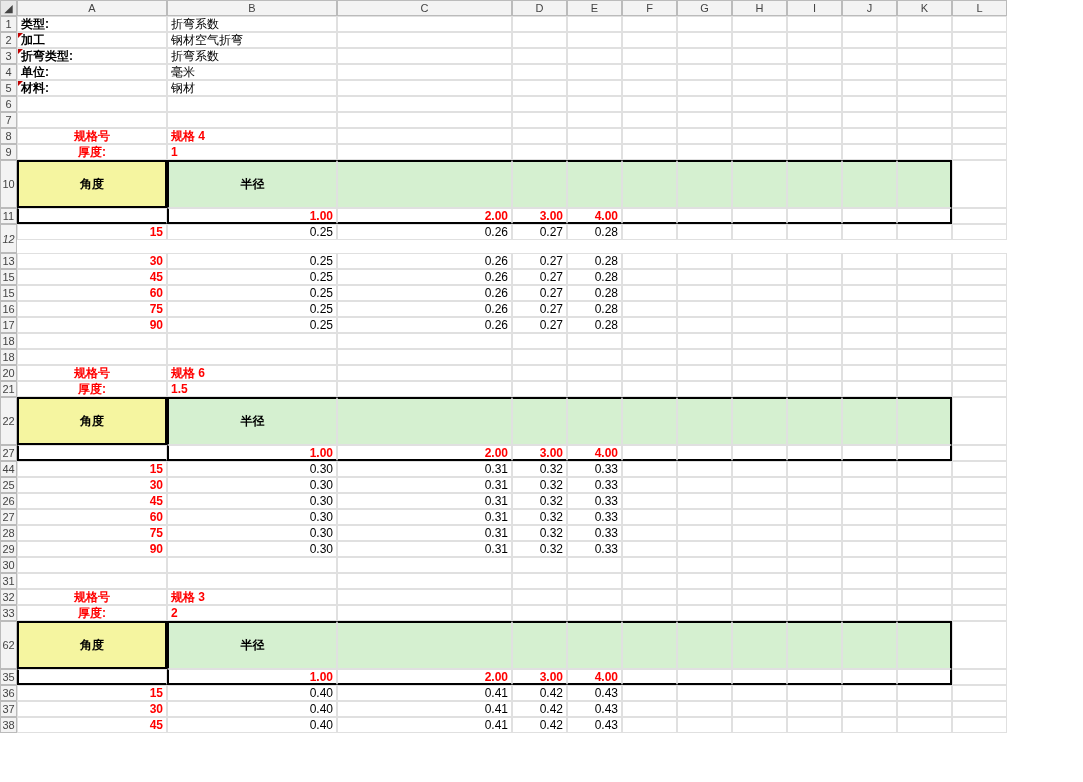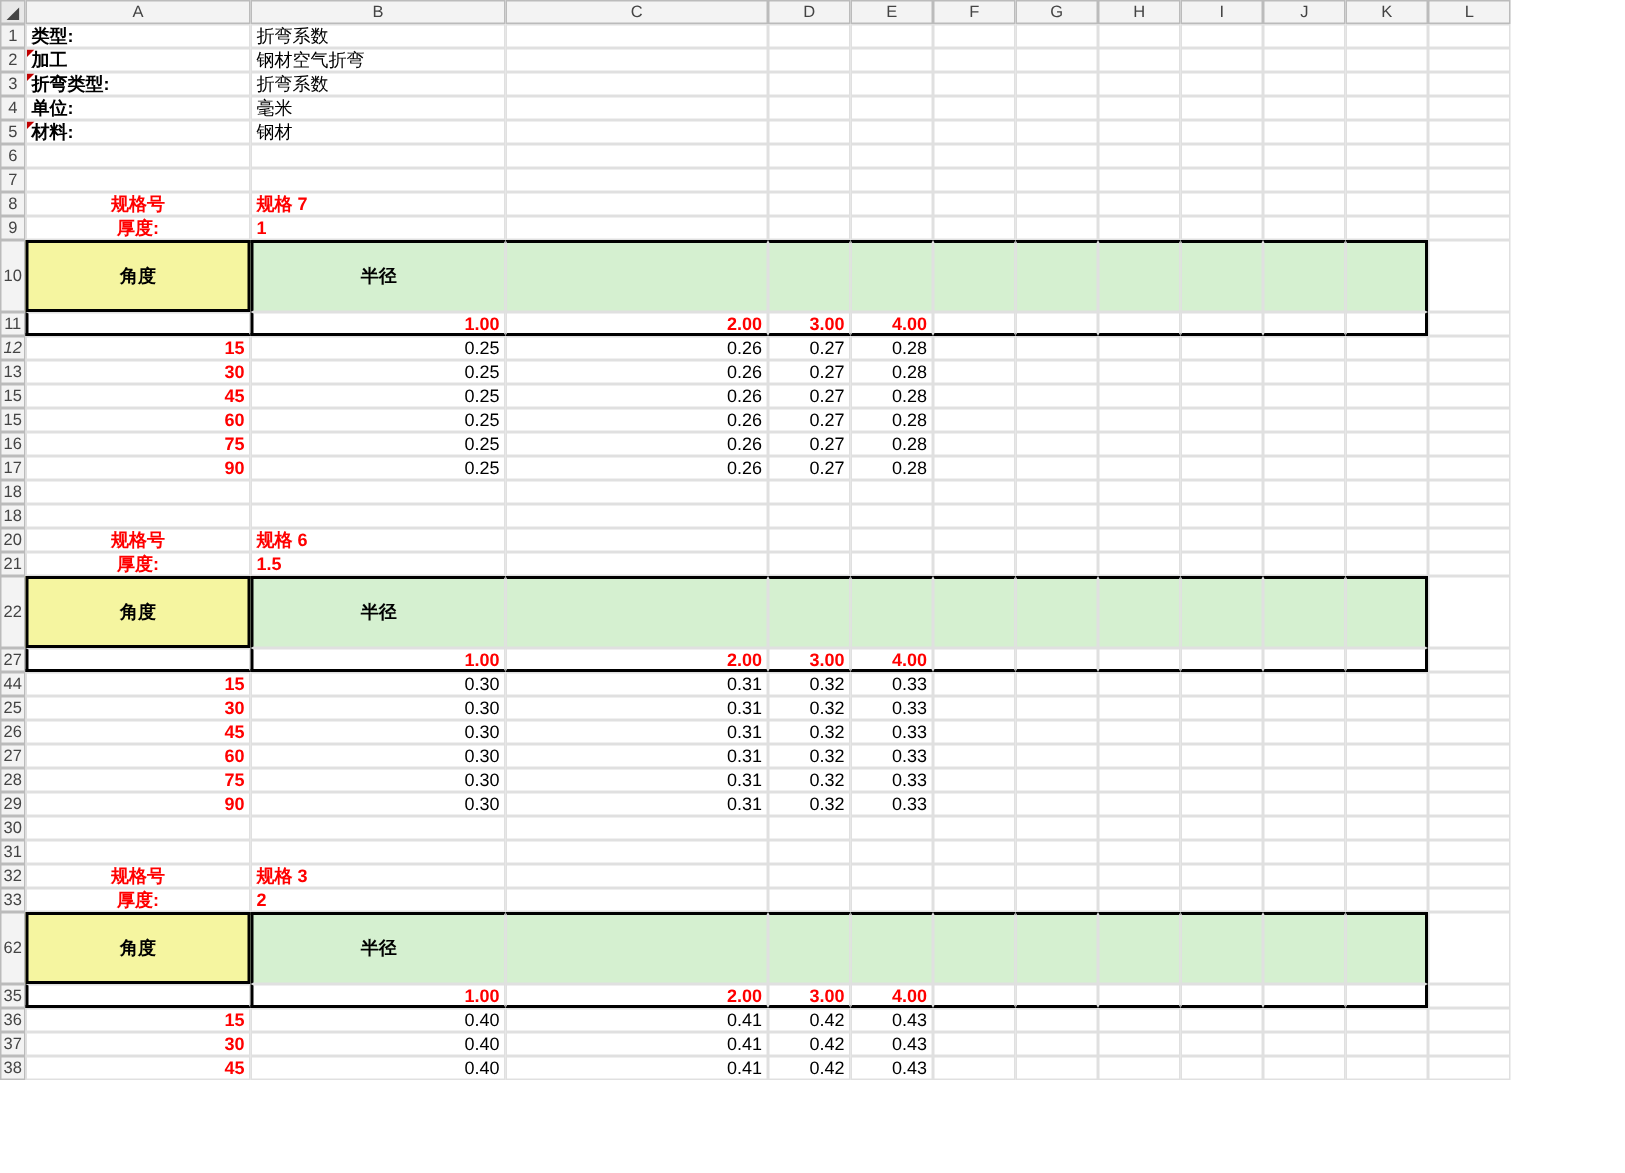--- a/index.html
+++ b/index.html
@@ -172,21 +172,21 @@
     <div class="cell" style="height: 16px;"></div>
     <div class="cell" style="height: 16px;"></div>
     <div class="cell" style="height: 16px;"></div>
     <div class="cell" style="height: 16px;"></div>
     <div class="cell" style="height: 16px;"></div>
     <div class="cell" style="height: 16px;"></div>
     <div class="cell" style="height: 16px;"></div>
     <div class="cell" style="height: 16px;"></div>
     <div class="rh" style="height: 16px;">8</div>
     <div class="cell red center" style="height: 16px;">规格号</div>
-    <div class="cell red" style="height: 16px;">规格 7</div>
+    <div class="cell red" style="height: 16px;">规格 4</div>
     <div class="cell" style="height: 16px;"></div>
     <div class="cell" style="height: 16px;"></div>
     <div class="cell" style="height: 16px;"></div>
     <div class="cell" style="height: 16px;"></div>
     <div class="cell" style="height: 16px;"></div>
     <div class="cell" style="height: 16px;"></div>
     <div class="cell" style="height: 16px;"></div>
     <div class="cell" style="height: 16px;"></div>
     <div class="cell" style="height: 16px;"></div>
     <div class="cell" style="height: 16px;"></div>
@@ -222,21 +222,21 @@
     <div class="cell red right bb" style="height: 16px;">2.00</div>
     <div class="cell red right bb" style="height: 16px;">3.00</div>
     <div class="cell red right bb" style="height: 16px;">4.00</div>
     <div class="cell bb" style="height: 16px;"></div>
     <div class="cell bb" style="height: 16px;"></div>
     <div class="cell bb" style="height: 16px;"></div>
     <div class="cell bb" style="height: 16px;"></div>
     <div class="cell bb" style="height: 16px;"></div>
     <div class="cell bb br" style="height: 16px;"></div>
     <div class="cell" style="height: 16px;"></div>
-    <div class="rh" style="height: 16px; font-style: italic;">12</div>
+    <div class="rh" style="height: 29px; font-style: italic;">12</div>
     <div class="cell red right" style="height: 16px;">15</div>
     <div class="cell right" style="height: 16px;">0.25</div>
     <div class="cell right" style="height: 16px;">0.26</div>
     <div class="cell right" style="height: 16px;">0.27</div>
     <div class="cell right" style="height: 16px;">0.28</div>
     <div class="cell" style="height: 16px;"></div>
     <div class="cell" style="height: 16px;"></div>
     <div class="cell" style="height: 16px;"></div>
     <div class="cell" style="height: 16px;"></div>
     <div class="cell" style="height: 16px;"></div>

